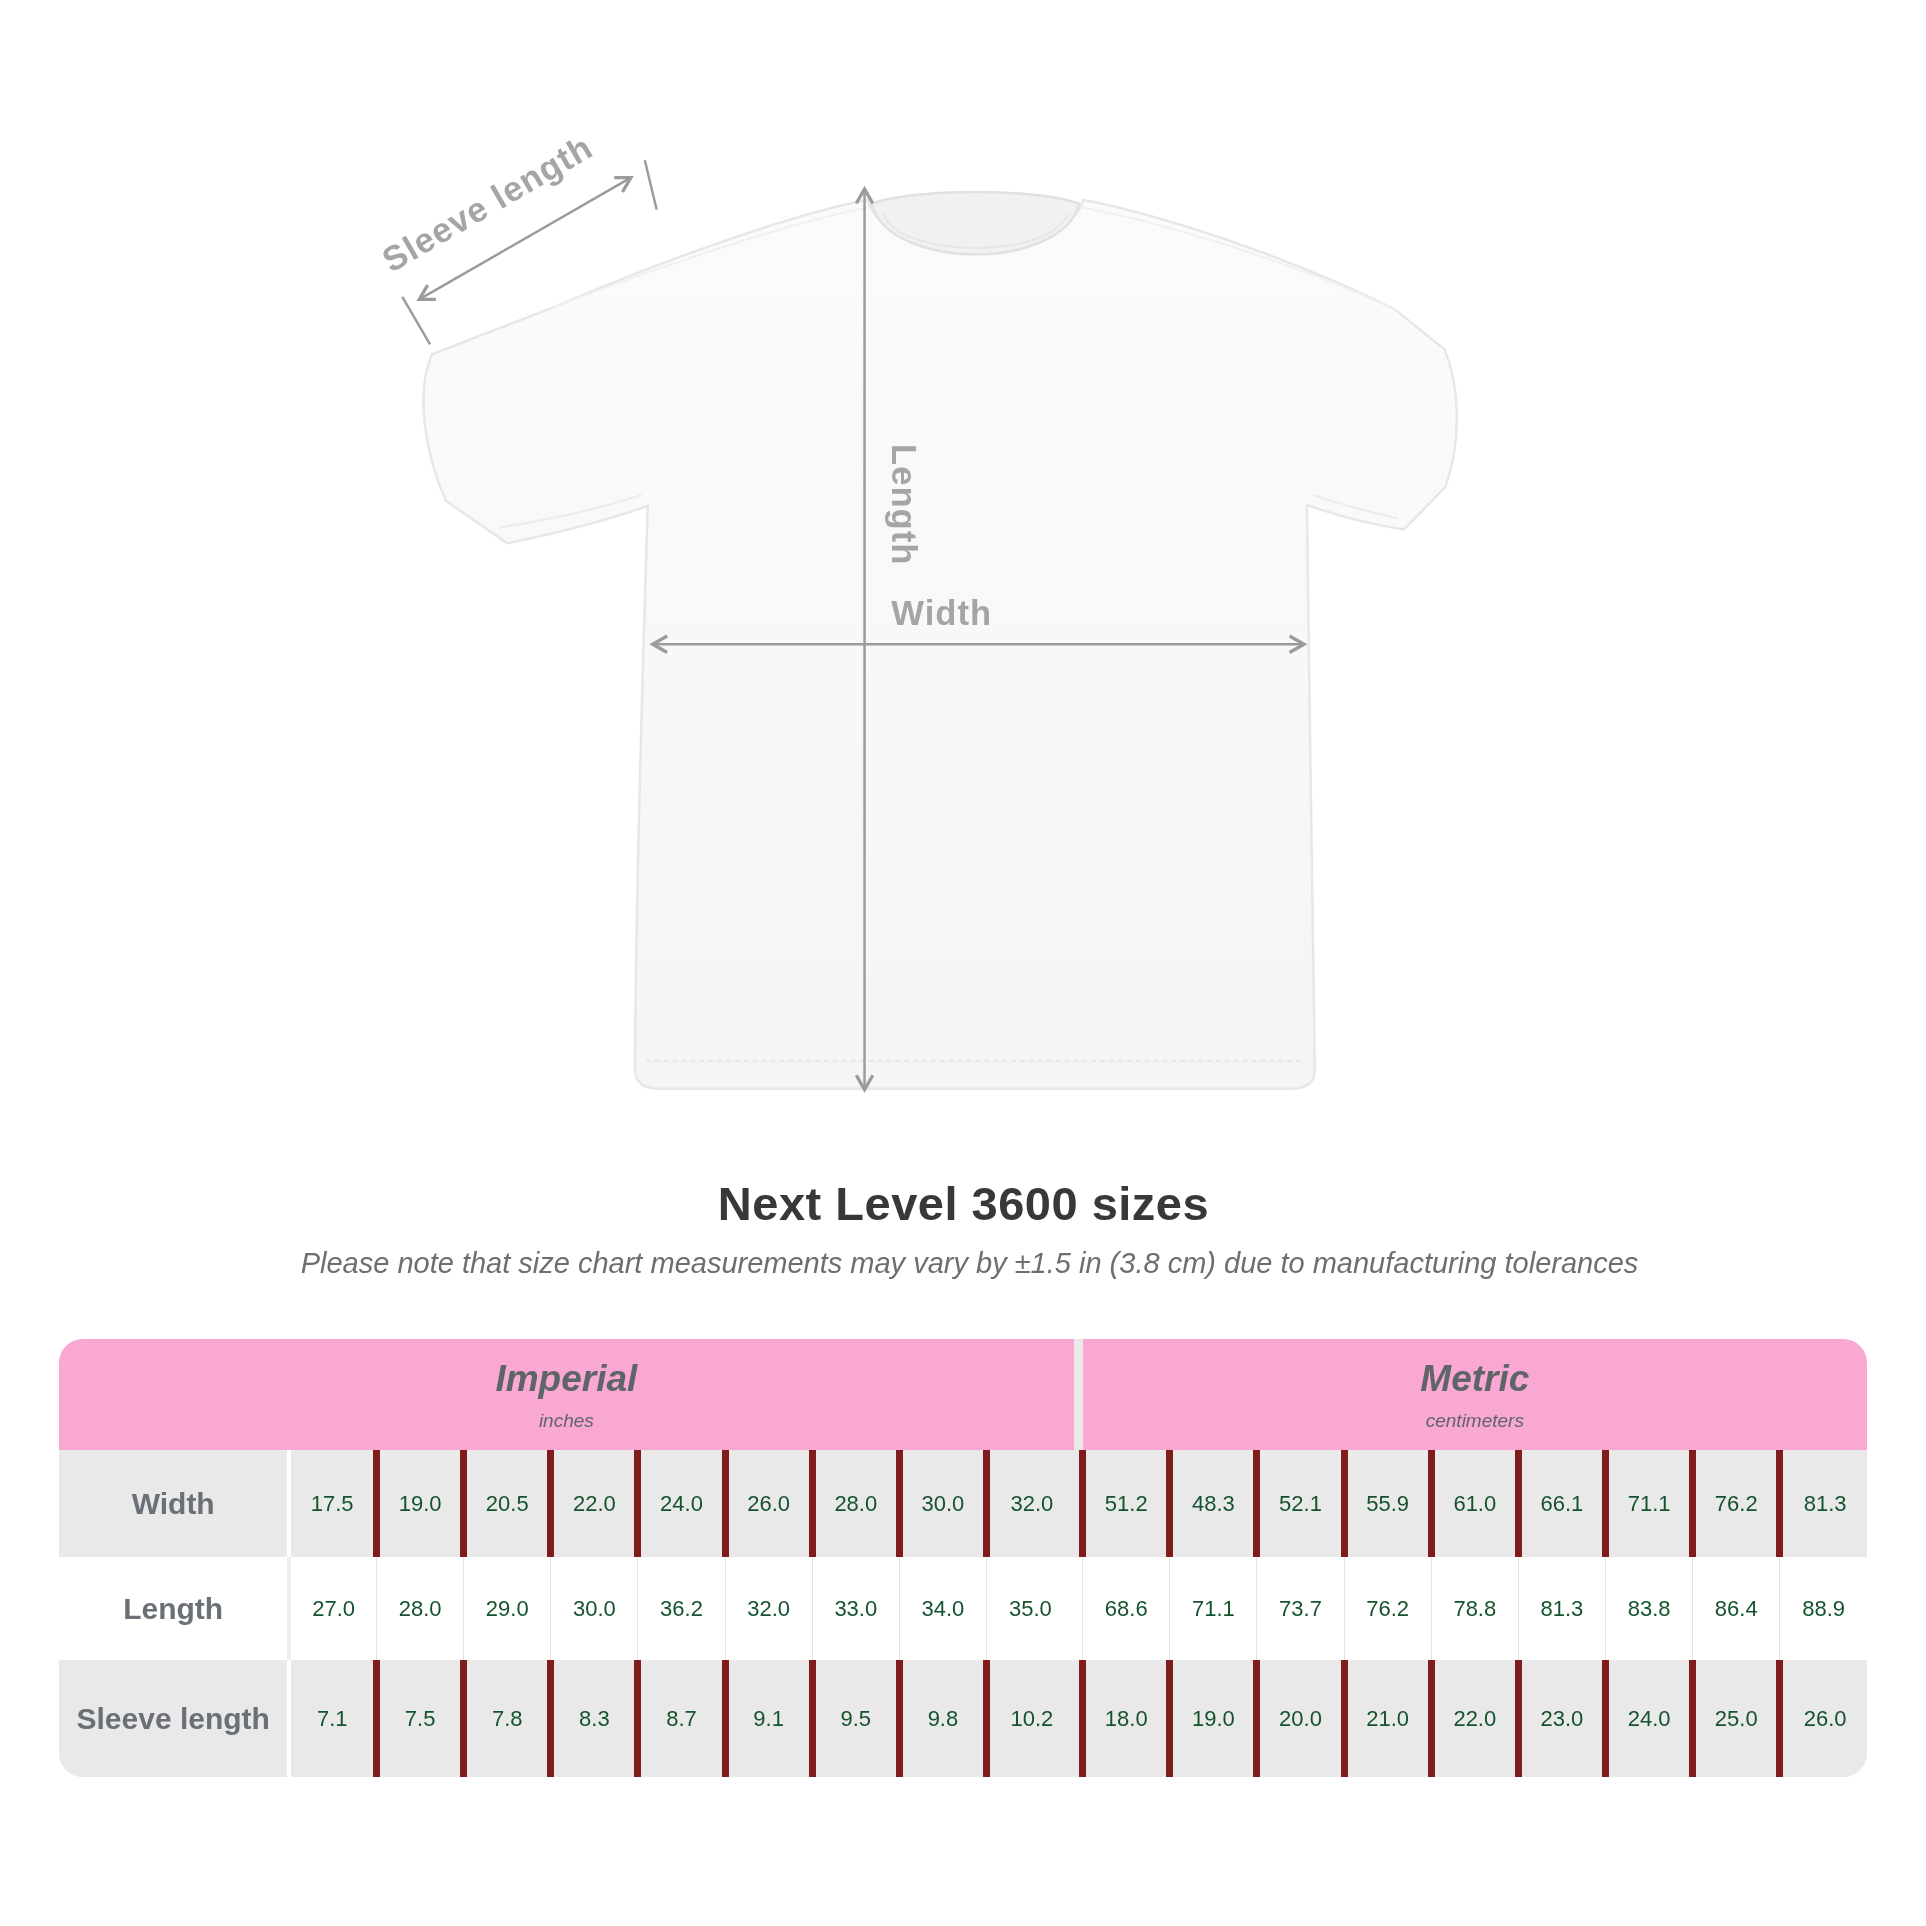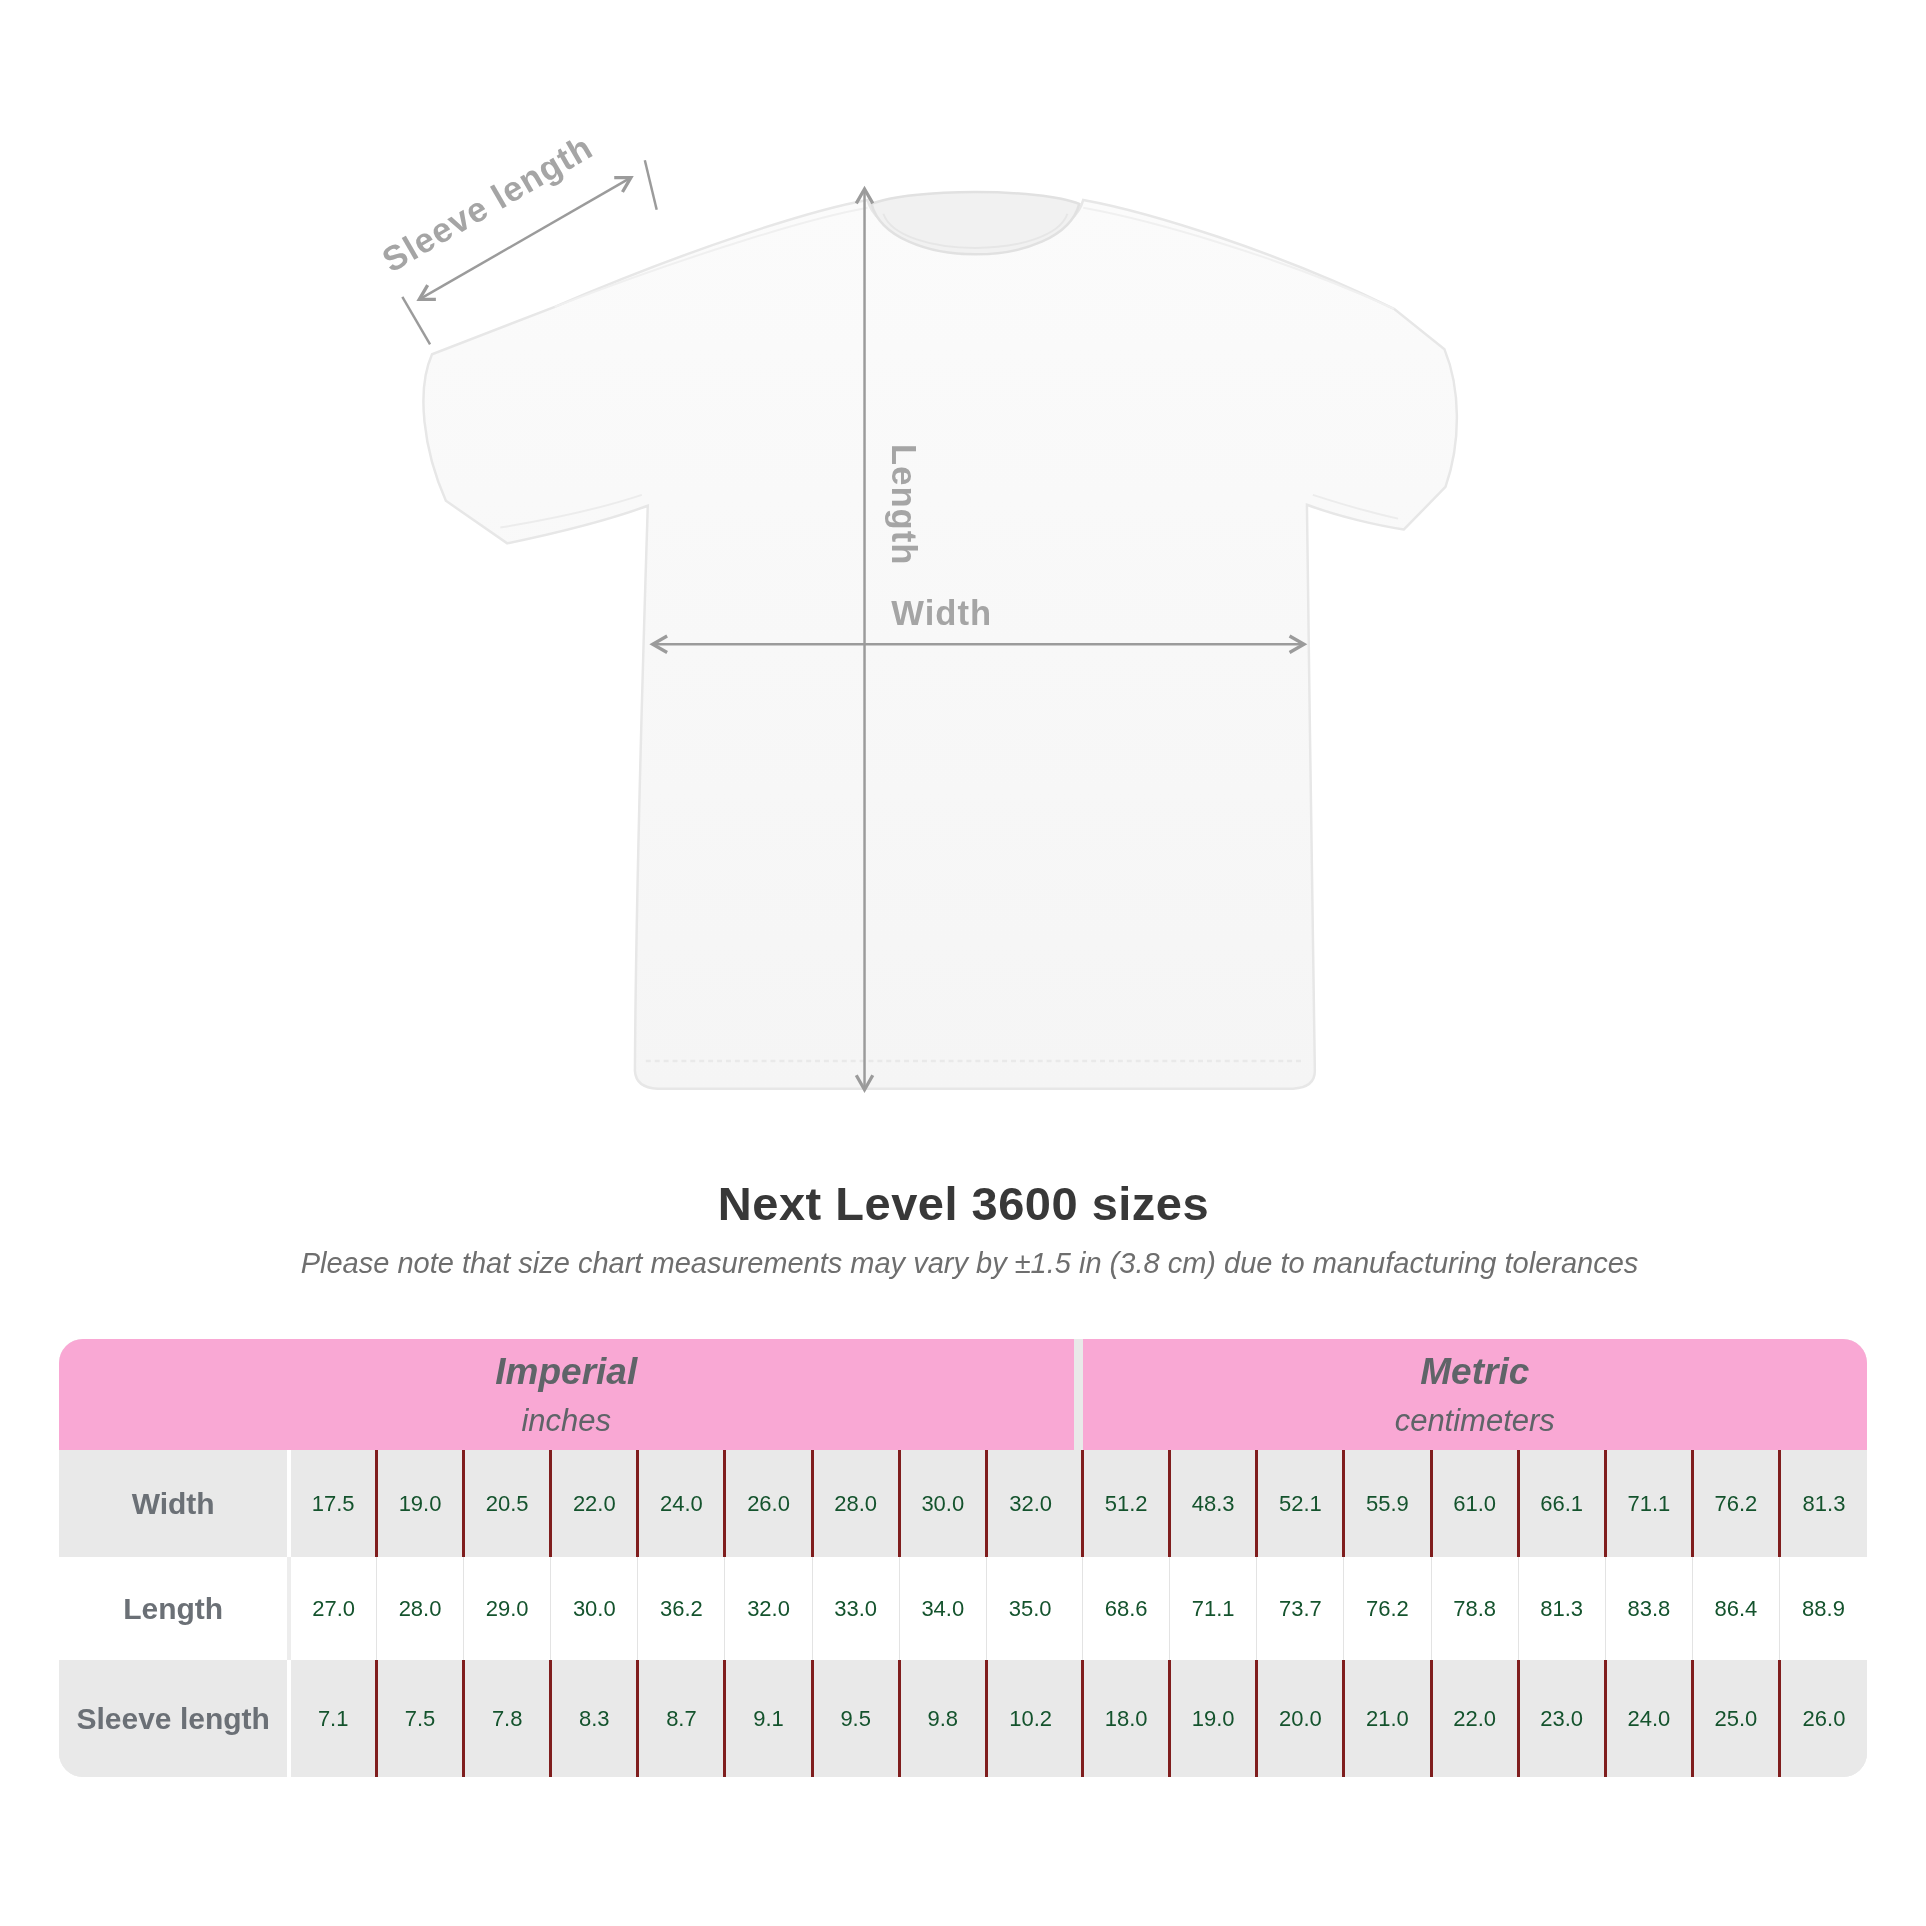--- a/index.html
+++ b/index.html
@@ -51,36 +51,36 @@
   }
   table.size-table {
     width: 100%;
     border-collapse: collapse;
     table-layout: fixed;
   }
   .size-table td { text-align: center; vertical-align: middle; padding: 0; }
 
   tr.group-header td { height: 111px; background: #f9a8d4; }
   .group-name { font-size: 37px; font-weight: bold; font-style: italic; color: #5f6468; }
-  .group-unit { margin-top: 10px; font-size: 31px; font-style: italic; color: #5f6468; }
+  .group-unit { margin-top: 10px; font-size: 19px; font-style: italic; color: #5f6468; }
 
   tr.row-white td { background: #ffffff; height: 103px; }
   tr.row-gray  td { background: #e9e9e9; height: 107px; }
   tr.row-gray.last td { height: 117px; }
 
   td.lbl {
     font-weight: bold;
     font-size: 30px;
     color: #6b7076;
   }
   td.val { font-size: 22px; color: #14532d; }
 
   
   tr.row-white td.val, tr.row-white td.szh { border-left: 1px solid #e3e3e3; }
-  tr.row-gray  td.val { border-left: 3px solid #7f1d1d; }
+  tr.row-gray  td.val { border-left: 7px solid #7f1d1d; }
   tr.row-white td.first { border-left: 4px solid #ededed; }
   tr.row-gray  td.first { border-left: 4px solid #ffffff; }
   td.szh { font-weight: bold; font-size: 30px; color: #6b7076; }
 
   td.spacer { background: #ffffff; border: none !important; }
   tr.group-header td.spacer { background: #e9e9e9; }
 </style>
 </head>
 <body>
 

